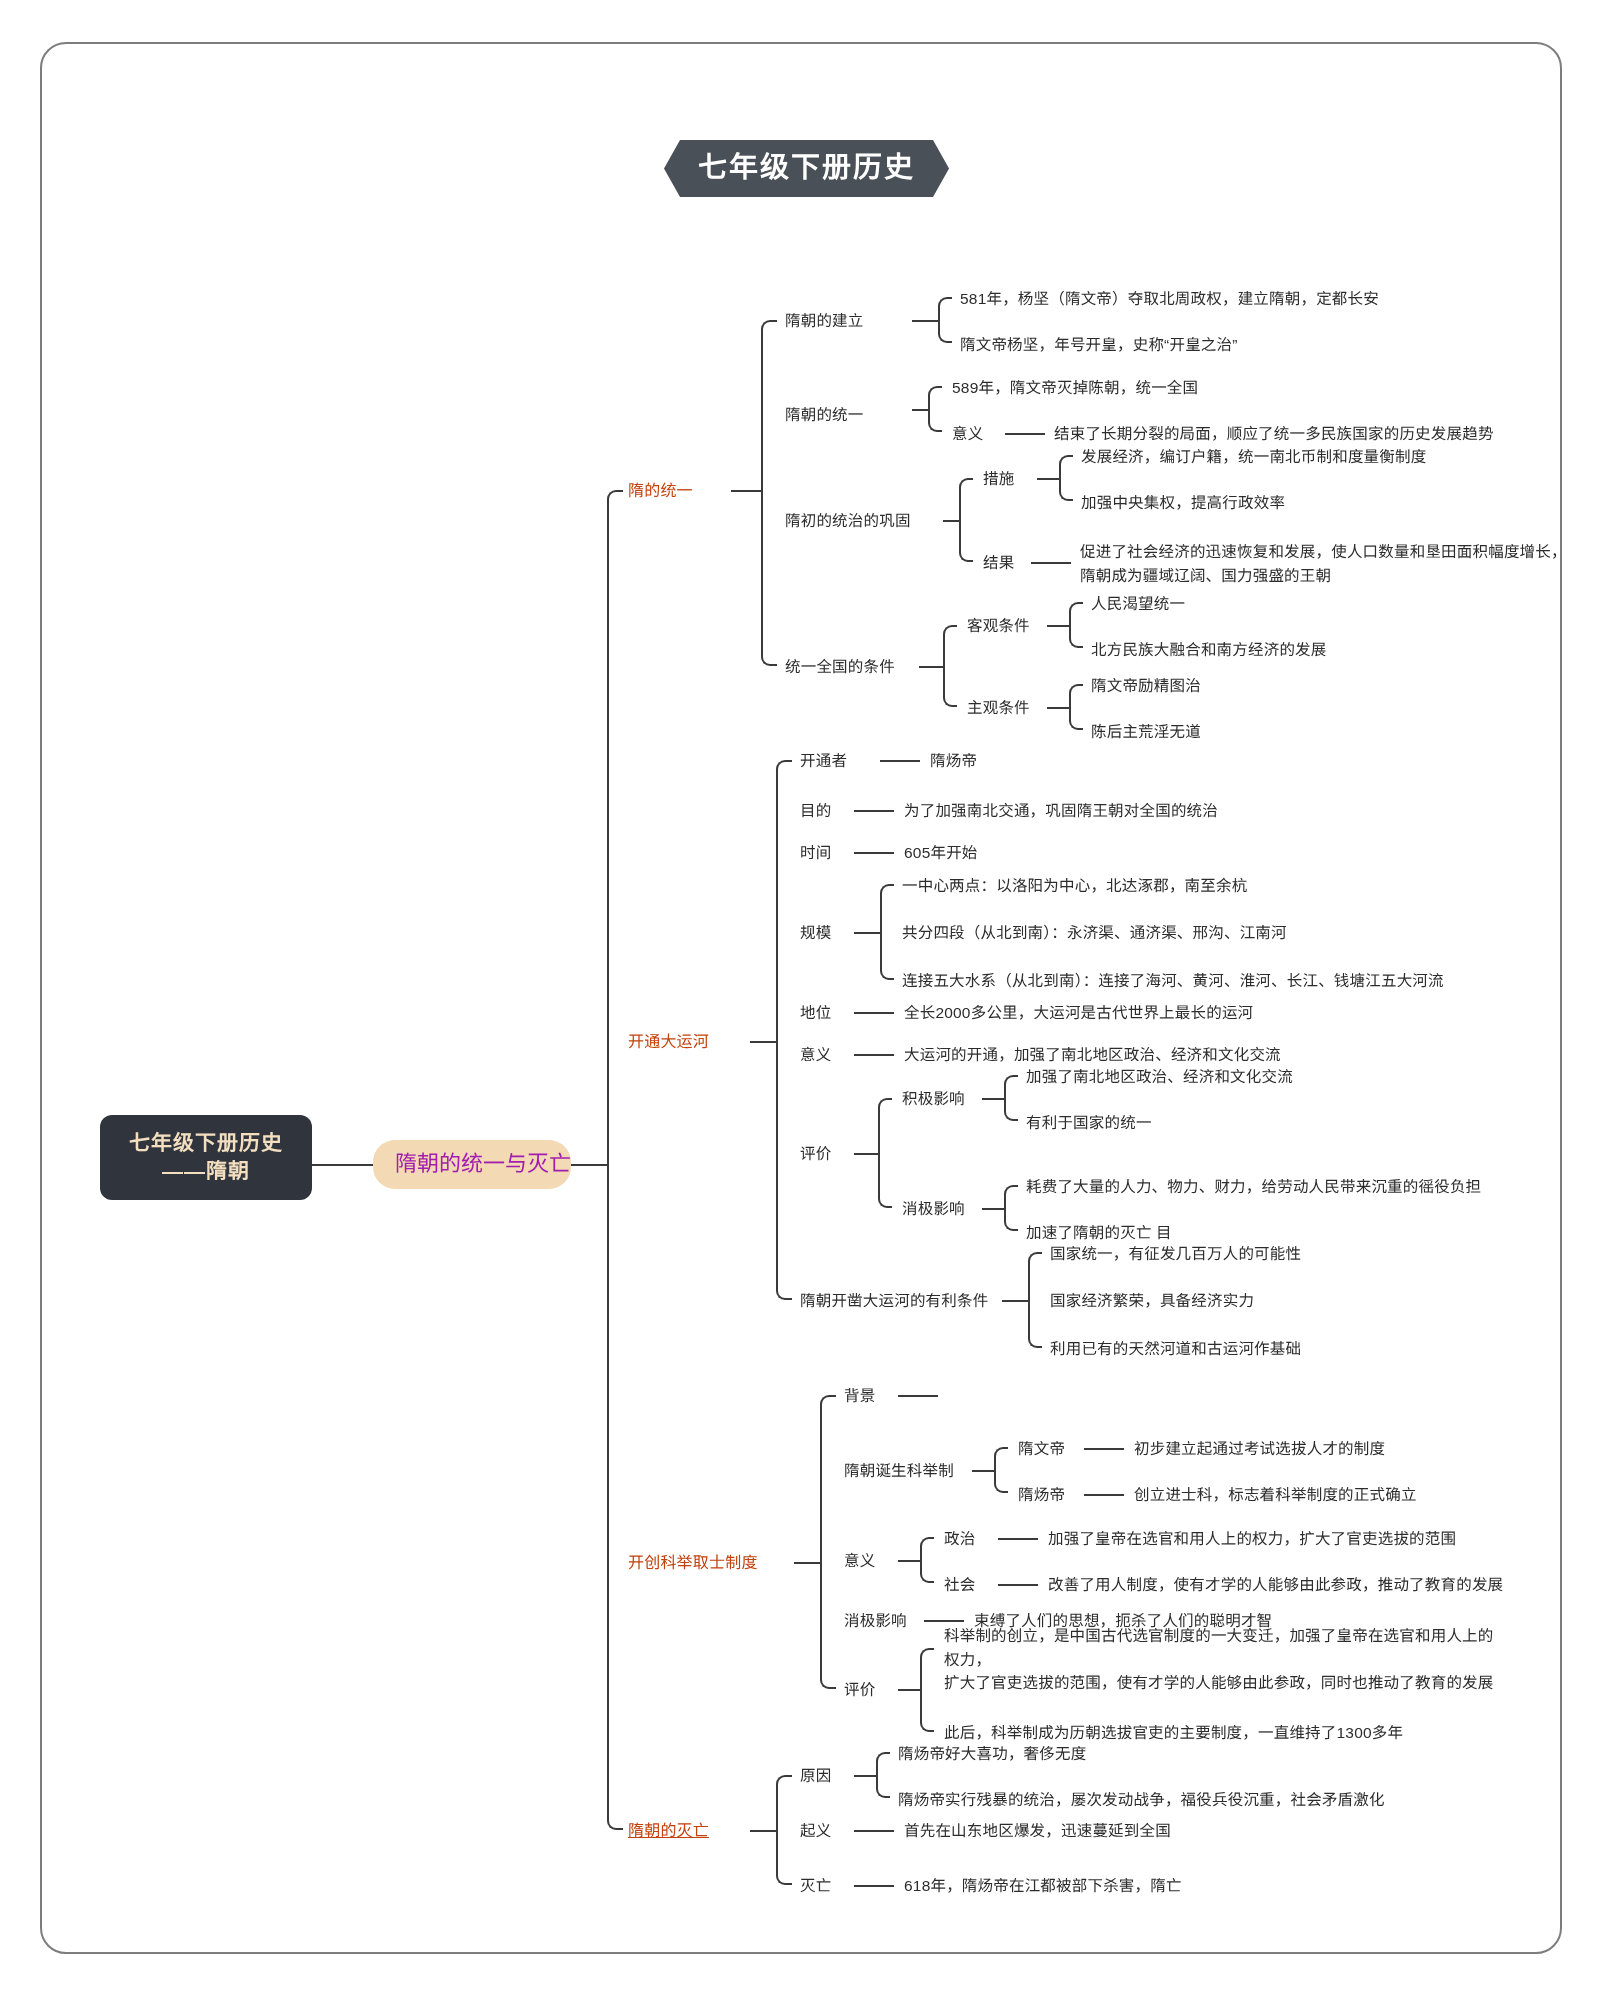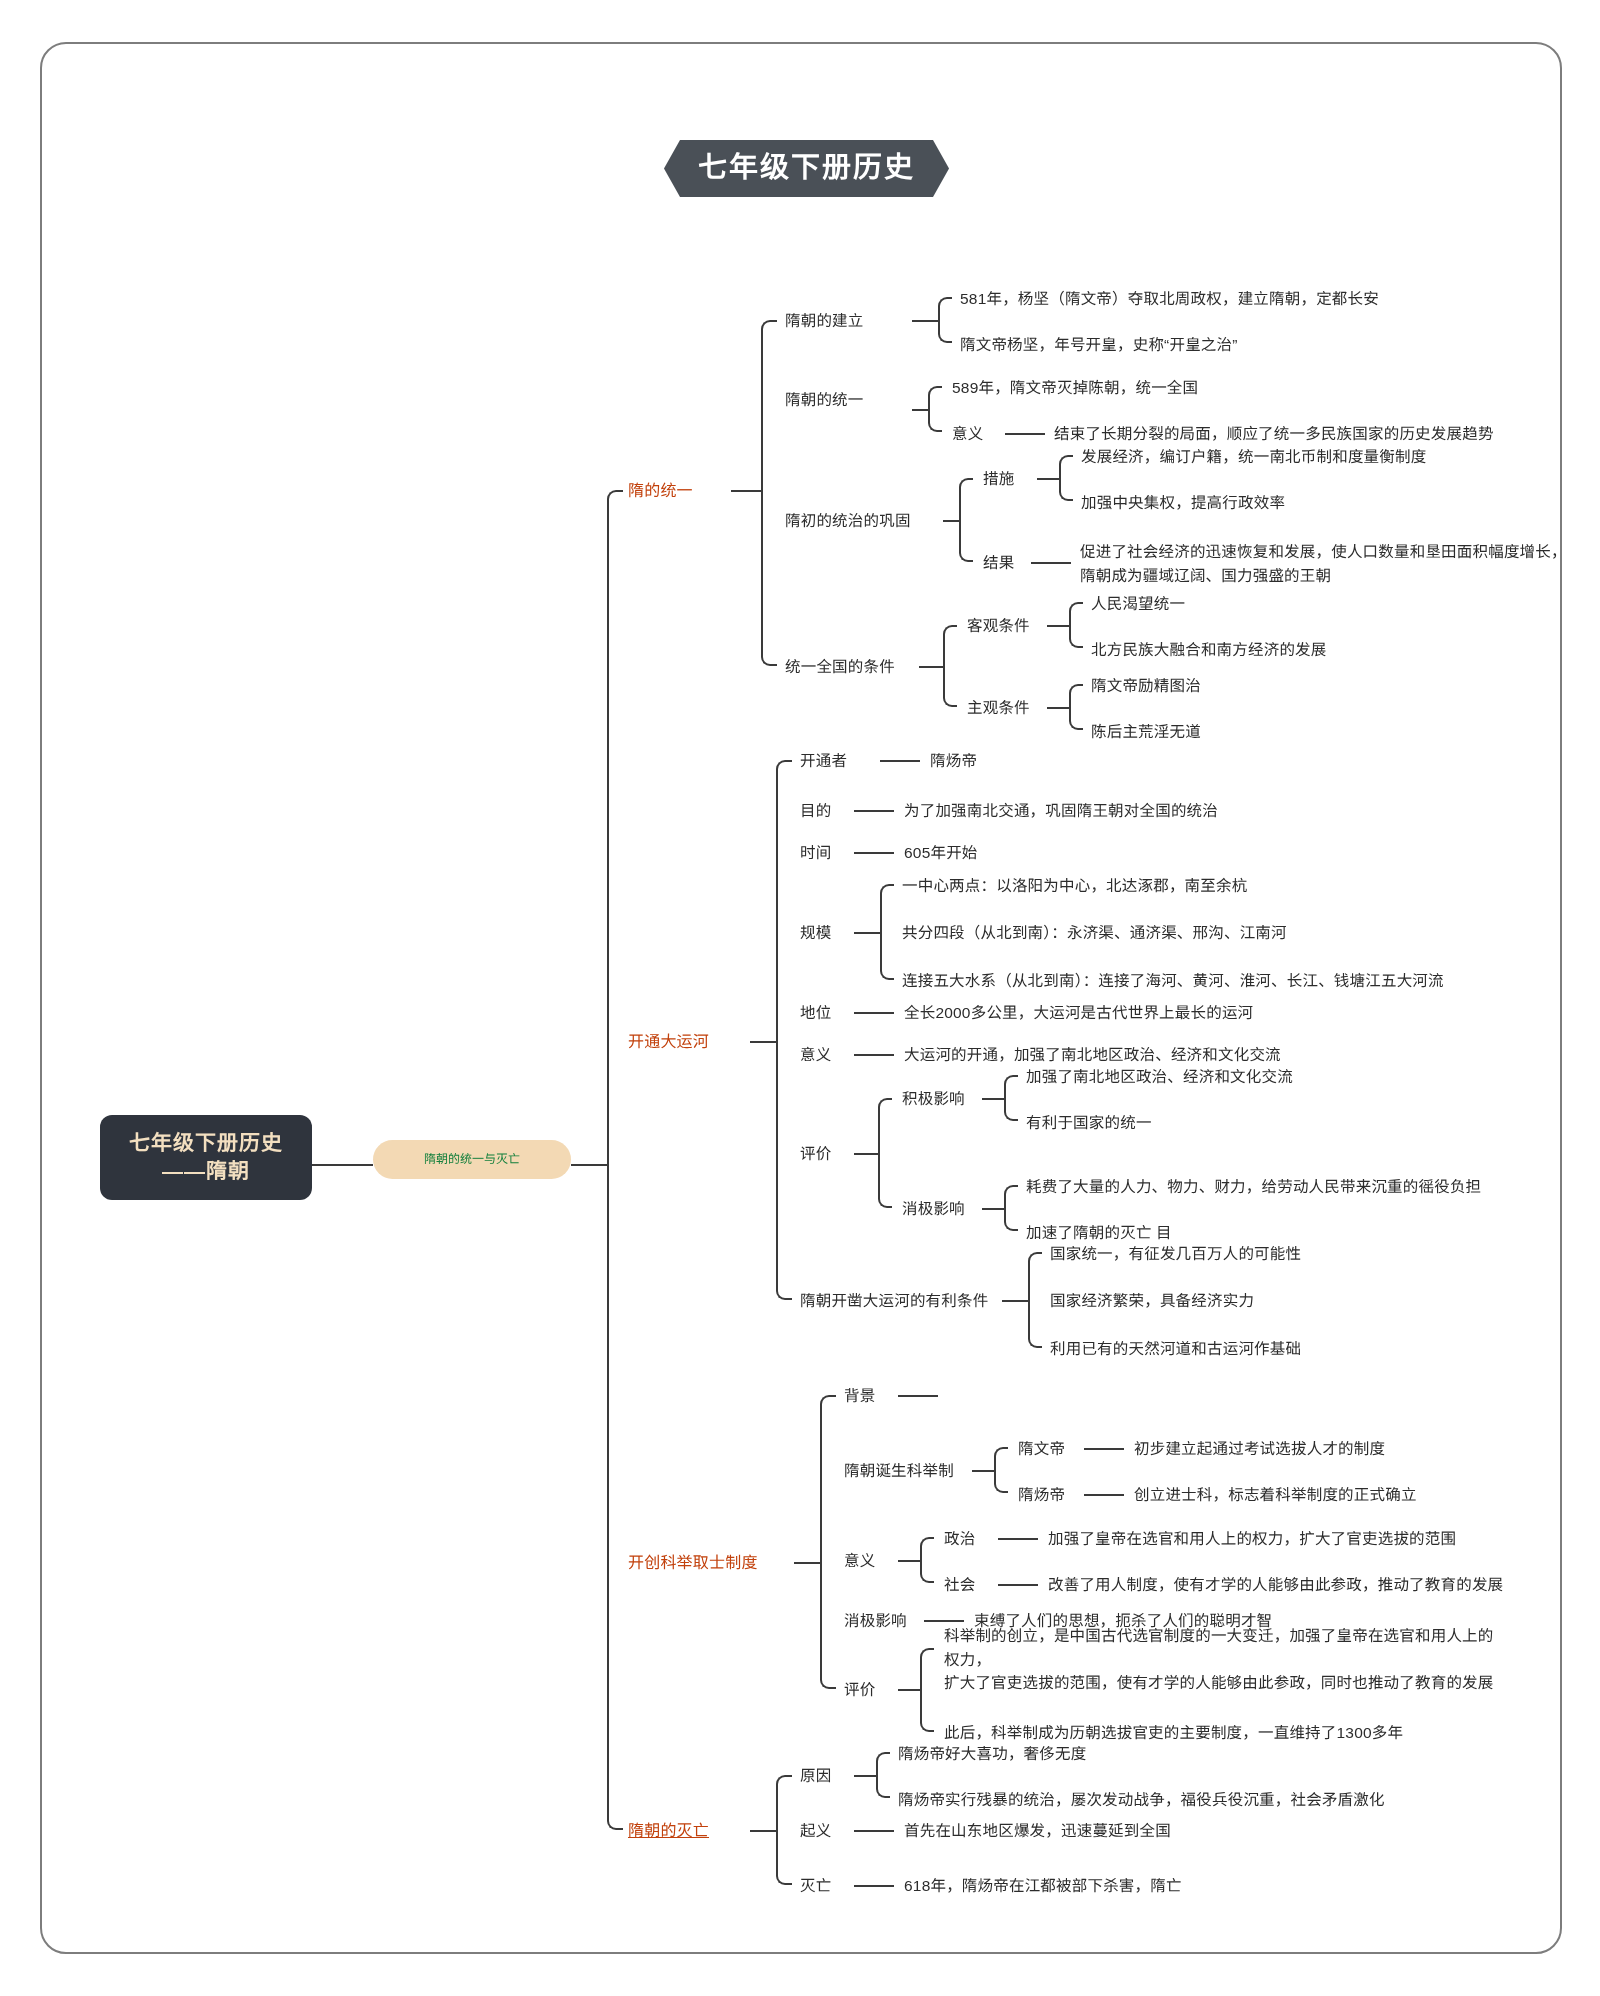--- a/index.html
+++ b/index.html
@@ -59,24 +59,24 @@
   }
   .root-node .l2{display:block;}
 
   
   .pill{
     position:absolute;
     left:373px; top:1140px;
     width:198px;
     padding:13px 0 14px 0;
     background:#f3d9b4;
-    color:#15803d;
+    color:#a21caf;
     border-radius:22px;
-    font-size:12px;
-    text-align:center;
+    font-size:22px;
+    text-align:right;
     line-height:1;
     box-sizing:border-box;
   }
 
   
   .node{
     position:absolute;
     font-size:15.5px;
     line-height:1.52;
     color:#2c2c2c;
@@ -128,21 +128,21 @@
   <div class="hline" style="left: 731px; top: 490px; width: 30px; border-top-color: rgb(58, 58, 58);"></div>
 
   <div class="bracket" style="left: 761px; top: 320px; width: 16px; height: 346px; border-left-color: rgb(58, 58, 58); border-top-color: rgb(58, 58, 58); border-bottom-color: rgb(58, 58, 58);"></div>
 
   <div class="node lvl3" style="left:785px; top:309px;">隋朝的建立</div>
   <div class="hline" style="left: 912px; top: 320px; width: 26px; border-top-color: rgb(58, 58, 58);"></div>
   <div class="bracket" style="left: 938px; top: 297px; width: 14px; height: 46px; border-left-color: rgb(58, 58, 58); border-top-color: rgb(58, 58, 58); border-bottom-color: rgb(58, 58, 58);"></div>
   <div class="node leaf" style="left:960px; top:287px;">581年，杨坚（隋文帝）夺取北周政权，建立隋朝，定都长安</div>
   <div class="node leaf" style="left:960px; top:333px;">隋文帝杨坚，年号开皇，史称“开皇之治”</div>
 
-  <div class="node lvl3" style="left:785px; top:388px;">隋朝的统一</div>
+  <div class="node lvl3" style="left:785px; top:405px;font-family:Liberation Mono, monospace;">隋朝的统一</div>
   <div class="hline" style="left: 912px; top: 409px; width: 16px; border-top-color: rgb(58, 58, 58);"></div>
   <div class="bracket" style="left: 928px; top: 386px; width: 14px; height: 46px; border-left-color: rgb(58, 58, 58); border-top-color: rgb(58, 58, 58); border-bottom-color: rgb(58, 58, 58);"></div>
   <div class="node leaf" style="left:952px; top:376px;">589年，隋文帝灭掉陈朝，统一全国</div>
   <div class="node lvl3" style="left:952px; top:422px;">意义</div>
   <div class="dash" style="left: 1005px; top: 433px; width: 40px; border-top-color: rgb(58, 58, 58);"></div>
   <div class="node leaf" style="left:1054px; top:422px;">结束了长期分裂的局面，顺应了统一多民族国家的历史发展趋势</div>
 
   <div class="node lvl3" style="left:785px; top:509px;">隋初的统治的巩固</div>
   <div class="hline" style="left: 943px; top: 520px; width: 16px; border-top-color: rgb(58, 58, 58);"></div>
   <div class="bracket" style="left: 959px; top: 478px; width: 14px; height: 84px; border-left-color: rgb(58, 58, 58); border-top-color: rgb(58, 58, 58); border-bottom-color: rgb(58, 58, 58);"></div>

